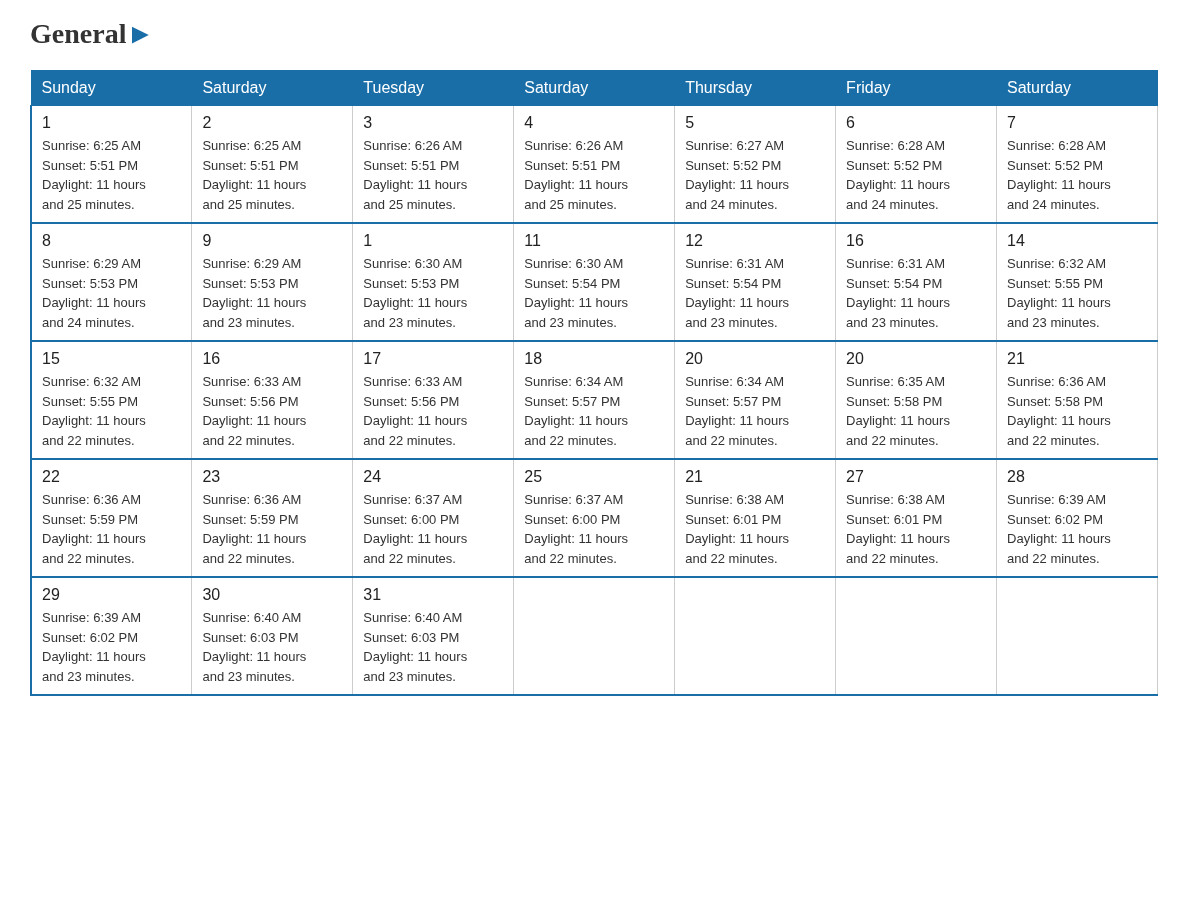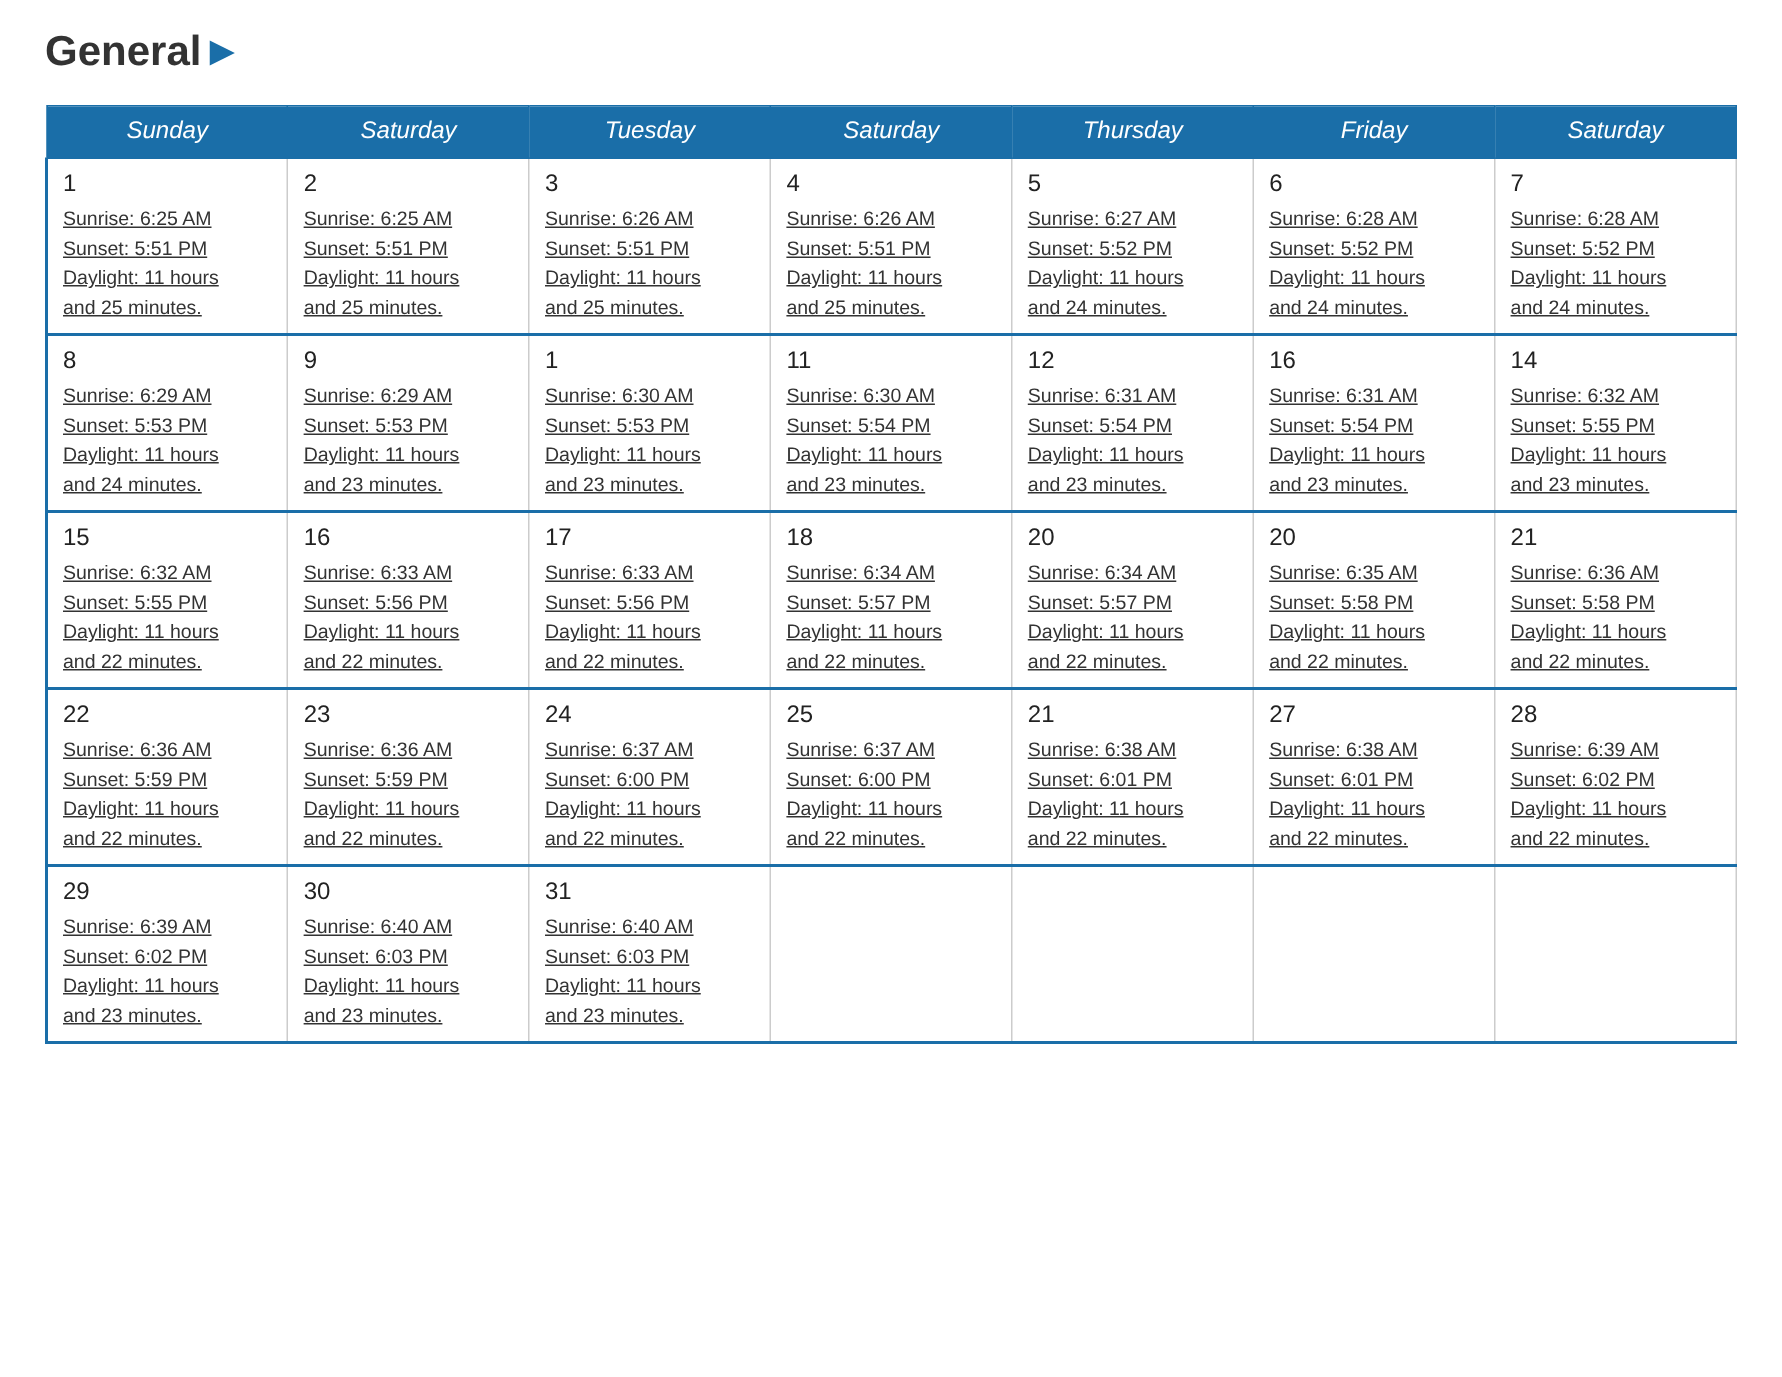--- a/index.html
+++ b/index.html
@@ -13,20 +13,21 @@
     .header {
       display: flex;
       justify-content: space-between;
       align-items: flex-start;
       margin-bottom: 20px;
     }
     .logo {
       display: flex;
       flex-direction: column;
       align-items: center;
+      font-family: Liberation Serif, serif;
     }
     .logo-top {
       font-size: 28px;
       font-weight: bold;
       color: #333;
       line-height: 1;
     }
     .logo-top span.general {
       color: #333;
     }
@@ -56,25 +57,24 @@
     }
     table {
       width: 100%;
       border-collapse: collapse;
       table-layout: fixed;
     }
     th {
       background-color: #1a6ea8;
       color: #fff;
       padding: 8px 10px;
-      text-align: center;
+      text-align: left;
       font-size: 16px;
       font-weight: normal;
       border: 1px solid #1a6ea8;
-      font-style: italic;
     }
     td {
       vertical-align: top;
       padding: 8px 10px;
       border: 1px solid #ccc;
       font-size: 13px;
       color: #333;
       background: #fff;
       height: 110px;
     }
@@ -82,21 +82,20 @@
       font-size: 16px;
       font-weight: normal;
       color: #222;
       display: block;
       margin-bottom: 4px;
     }
     .day-info {
       font-size: 13px;
       line-height: 1.5;
       color: #333;
-      text-decoration: underline;
     }
     tr td:first-child {
       border-left: 2px solid #1a6ea8;
     }
     tbody tr {
       border-bottom: 2px solid #1a6ea8;
     }
     td.empty {
       background: #fff;
     }

